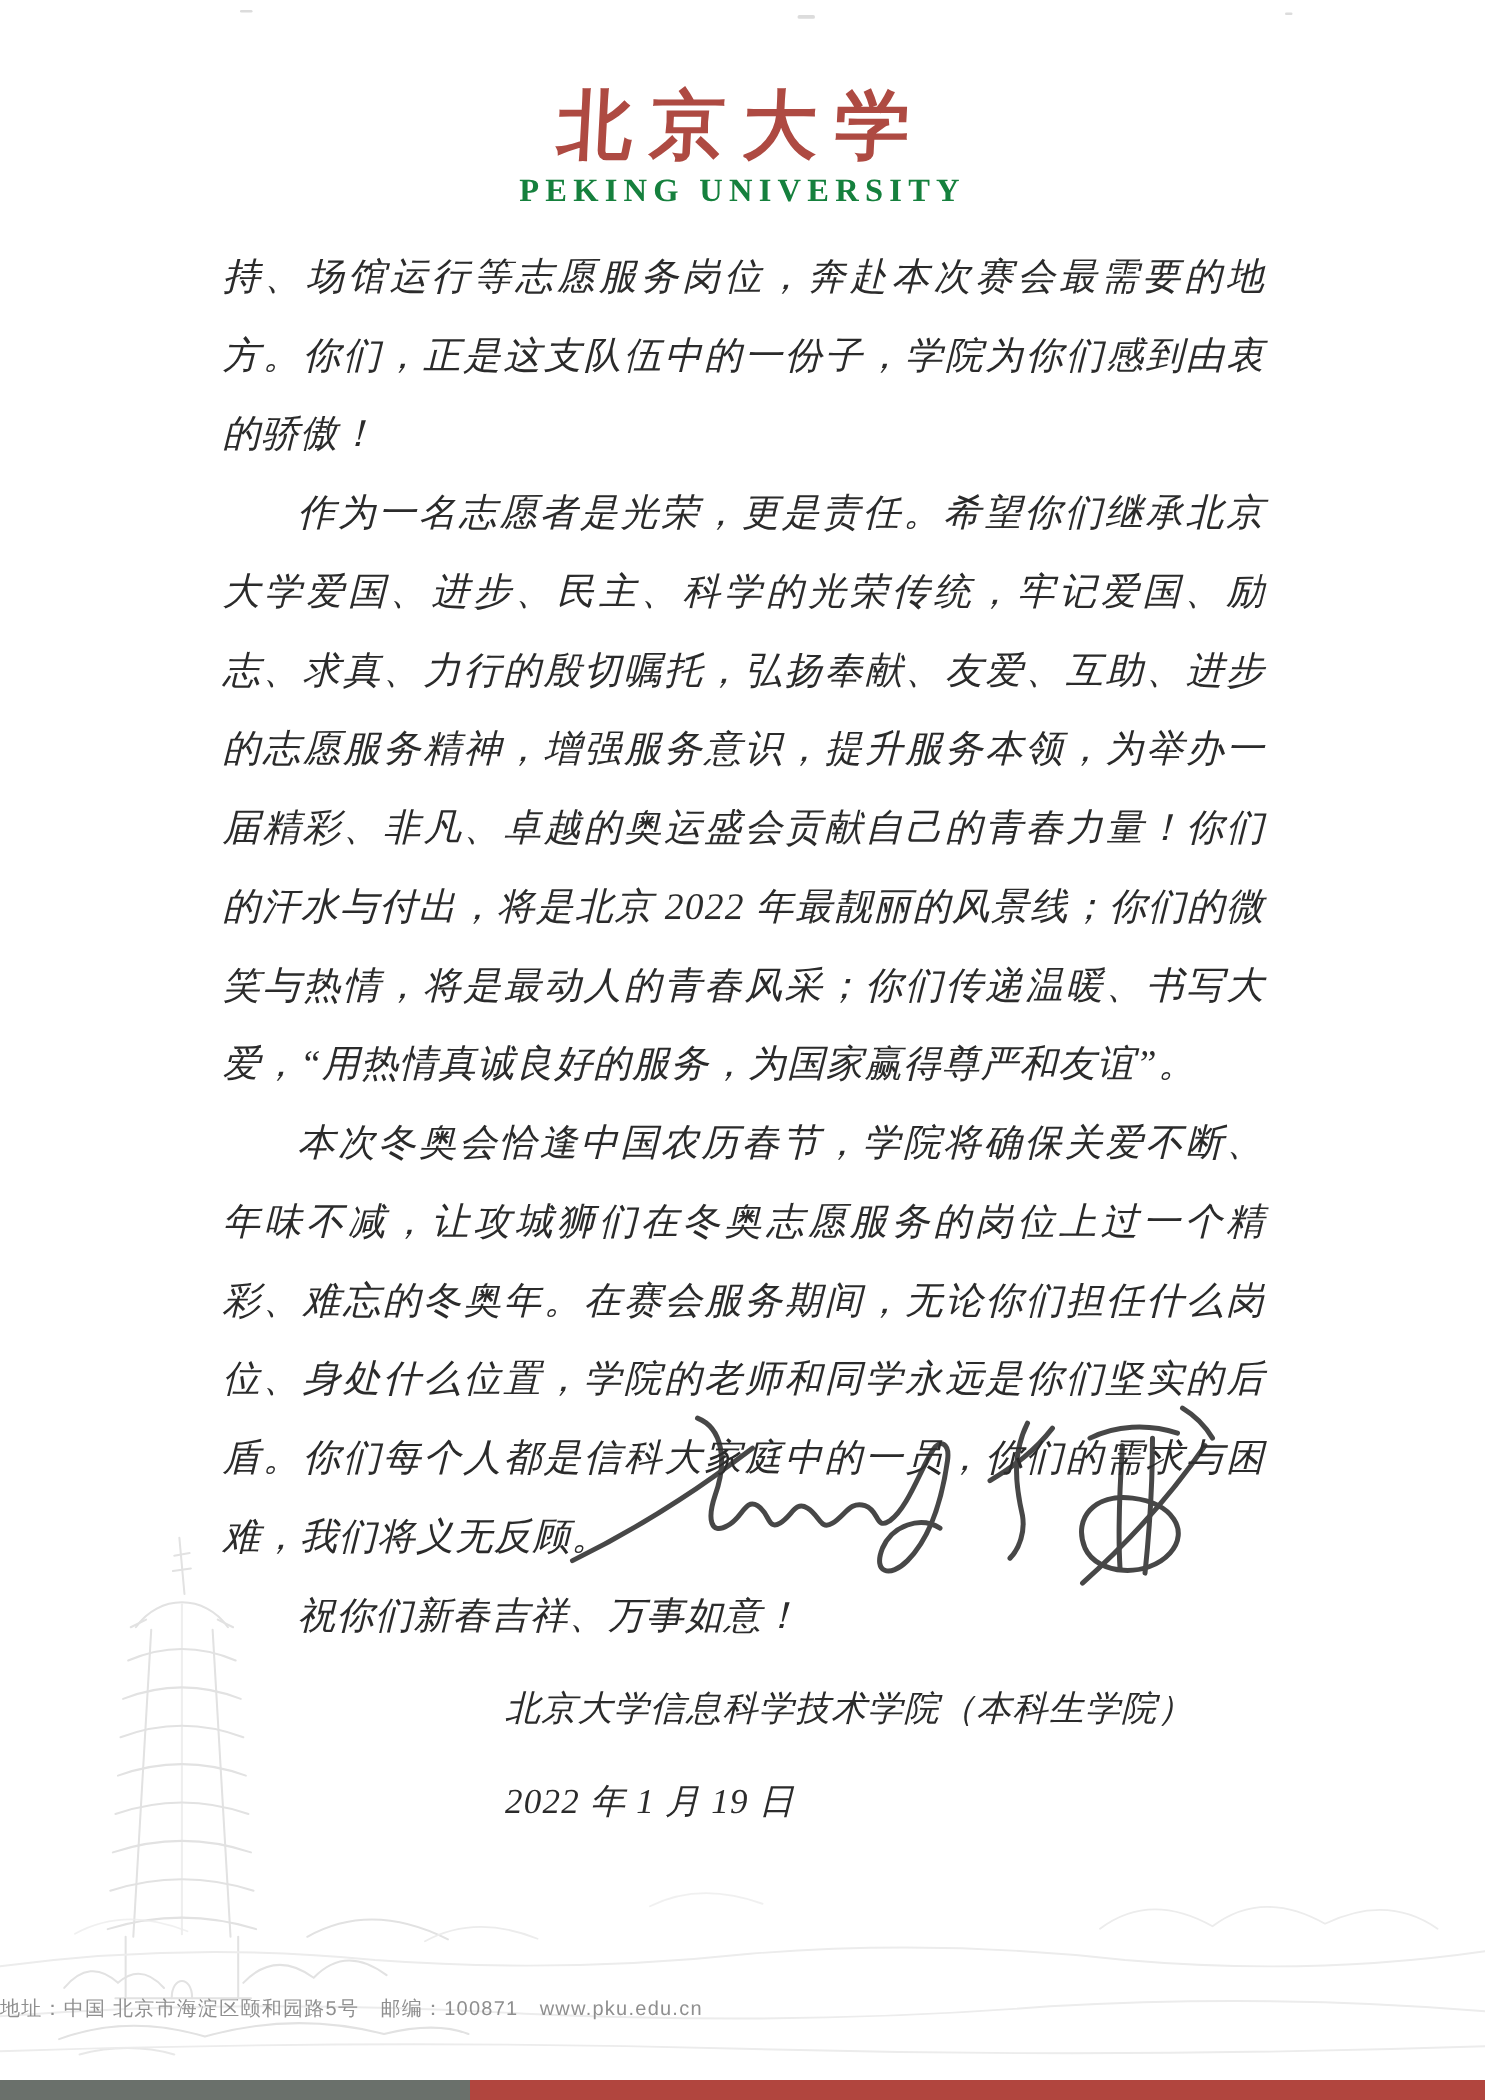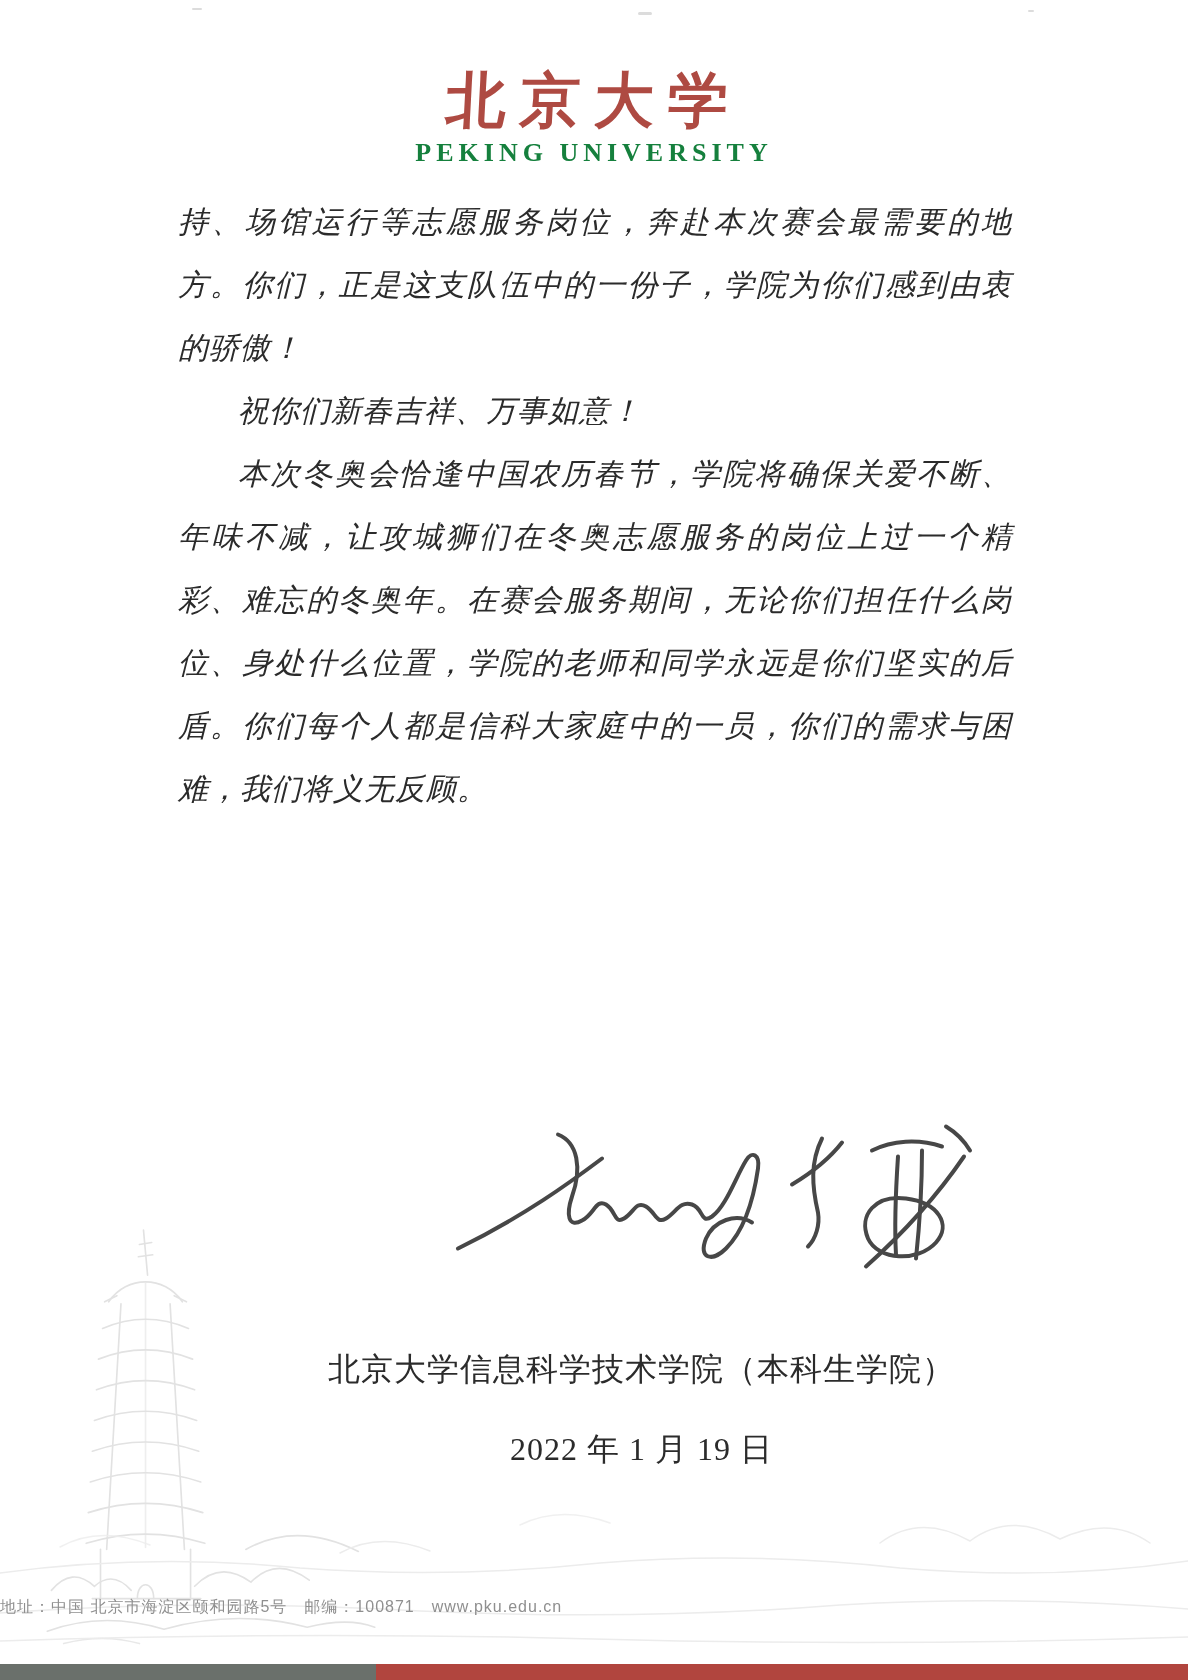--- a/index.html
+++ b/index.html
@@ -40,23 +40,24 @@
   .letter-body p { margin:0; }
   .p-indent { text-indent:2em; }
 
   
   .signatures { position:absolute; left:430px; top:1118px; width:560px; height:195px; }
   .signatures svg { width:100%; height:100%; }
 
   
   .signoff {
     position:absolute; right:233px; top:1348px;
-    text-align:center;
-    font-size:32px; color:#2b2b2b;
+    text-align:left;
+    font-size:28px; color:#2b2b2b;
     letter-spacing:1px;
+    font-style:italic;
   }
   .signoff .date-line { margin-top:36px; }
 
   
   .footer-address {
     position:absolute; left:0; top:1597px; width:100%;
     text-align:left;
     font-family:"Liberation Sans","DejaVu Sans",sans-serif;
     font-size:16px; color:#8f8f8f;
     letter-spacing:1px;
@@ -120,22 +121,23 @@
     <path d="M0,186 Q300,176 594,184 Q890,192 1188,182"></path>
   </svg>
 
   <div class="letterhead">
     <div class="logo-cn">北京大学</div>
     <div class="logo-en">PEKING UNIVERSITY</div>
   </div>
 
   <div class="letter-body">
     <p>持、场馆运行等志愿服务岗位，奔赴本次赛会最需要的地方。你们，正是这支队伍中的一份子，学院为你们感到由衷的骄傲！</p>
+    <p class="p-indent">作为一名志愿者是光荣，更是责任。希望你们继承北京大学爱国、进步、民主、科学的光荣传统，牢记爱国、励志、求真、力行的殷切嘱托，弘扬奉献、友爱、互助、进步的志愿服务精神，增强服务意识，提升服务本领，为举办一届精彩、非凡、卓越的奥运盛会贡献自己的青春力量！你们的汗水与付出，将是北京 2022 年最靓丽的风景线；你们的微笑与热情，将是最动人的青春风采；你们传递温暖、书写大爱，“用热情真诚良好的服务，为国家赢得尊严和友谊”。</p>
+    <p class="p-indent">本次冬奥会恰逢中国农历春节，学院将确保关爱不断、年味不减，让攻城狮们在冬奥志愿服务的岗位上过一个精彩、难忘的冬奥年。在赛会服务期间，无论你们担任什么岗位、身处什么位置，学院的老师和同学永远是你们坚实的后盾。你们每个人都是信科大家庭中的一员，你们的需求与困难，我们将义无反顾。</p>
     <p class="p-indent">祝你们新春吉祥、万事如意！</p>
-    <p class="p-indent">本次冬奥会恰逢中国农历春节，学院将确保关爱不断、年味不减，让攻城狮们在冬奥志愿服务的岗位上过一个精彩、难忘的冬奥年。在赛会服务期间，无论你们担任什么岗位、身处什么位置，学院的老师和同学永远是你们坚实的后盾。你们每个人都是信科大家庭中的一员，你们的需求与困难，我们将义无反顾。</p>
   </div>
 
   <div class="signatures">
     <svg viewBox="0 0 560 190" fill="none" stroke="#2e2e2e" stroke-width="4" stroke-linecap="round" opacity="0.88">
       <g>
         <path d="M172,38 C140,62 95,95 28,128"></path>
         <path d="M128,14 C148,22 152,48 142,76 C136,94 138,108 152,100 C164,94 166,78 176,84 C186,90 184,104 194,98 C204,92 206,80 216,86 C226,92 226,104 236,98 C246,92 250,80 262,84 C274,88 270,104 282,96 C296,86 306,56 316,40 C322,30 330,34 328,48 C324,76 316,108 296,128 C282,142 268,138 276,118 C284,100 306,92 322,102"></path>
       </g>
       <g>
         <path d="M392,18 C380,42 382,66 388,92 C390,104 386,118 378,126"></path>

